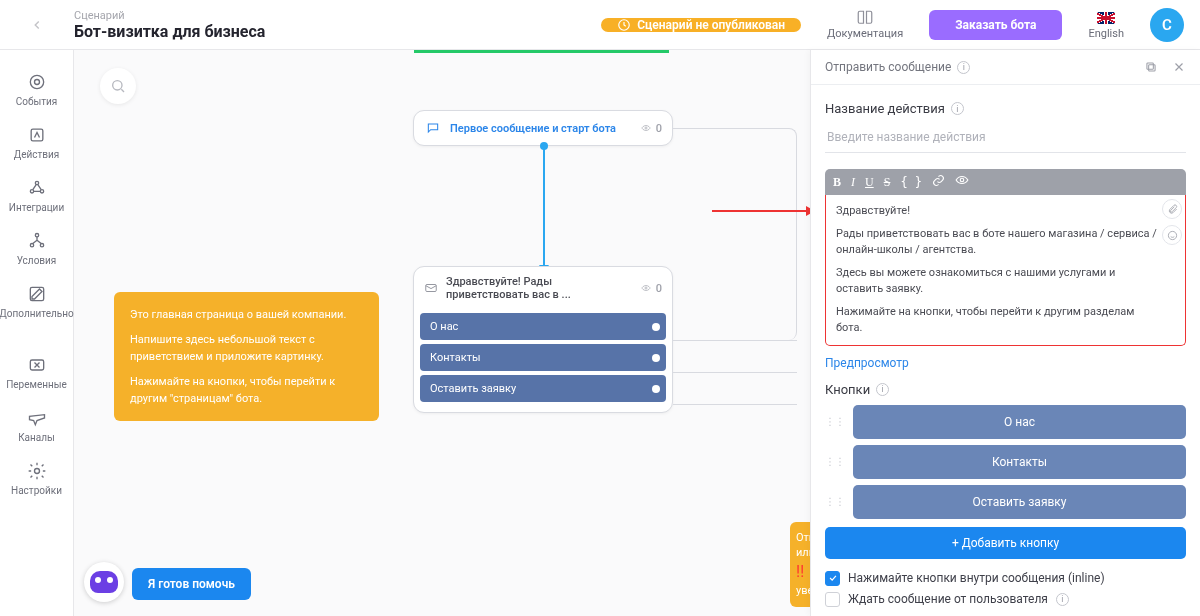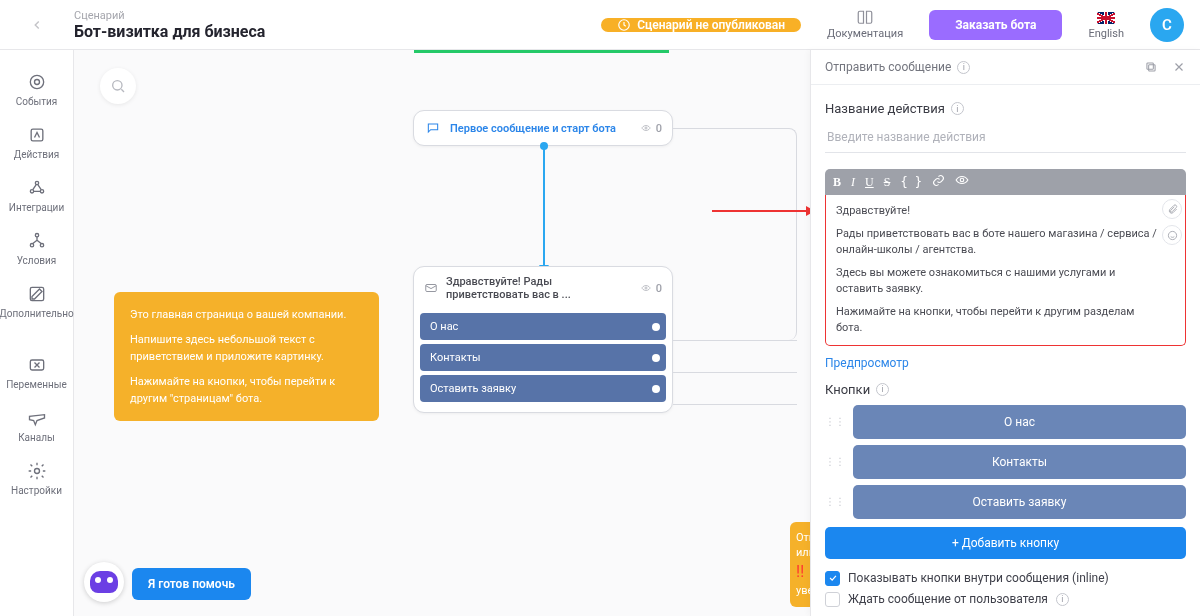--- a/index.html
+++ b/index.html
@@ -396,21 +396,21 @@
     </div>
 
     <div class="add-btn"><span>+ Добавить кнопку</span></div>
 
     <div class="check-row">
       <span class="chk on">
           <svg viewBox="0 0 24 24" fill="none" stroke="currentColor" stroke-width="3">
             <polyline points="5 12 10 17 19 7"></polyline>
           </svg>
         </span>
-      <span>Показывать кнопки внутри сообщения (inline)</span>
+      <span>Нажимайте кнопки внутри сообщения (inline)</span>
     </div>
     <div class="check-row">
       <span class="chk"></span>
       <span>Ждать сообщение от пользователя</span>
       <span class="info-ico">i</span>
     </div>
 
     
 
     

